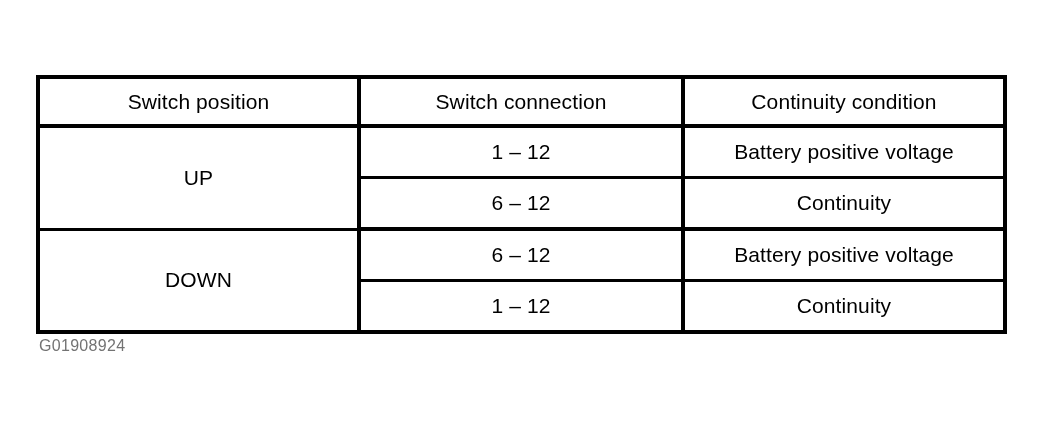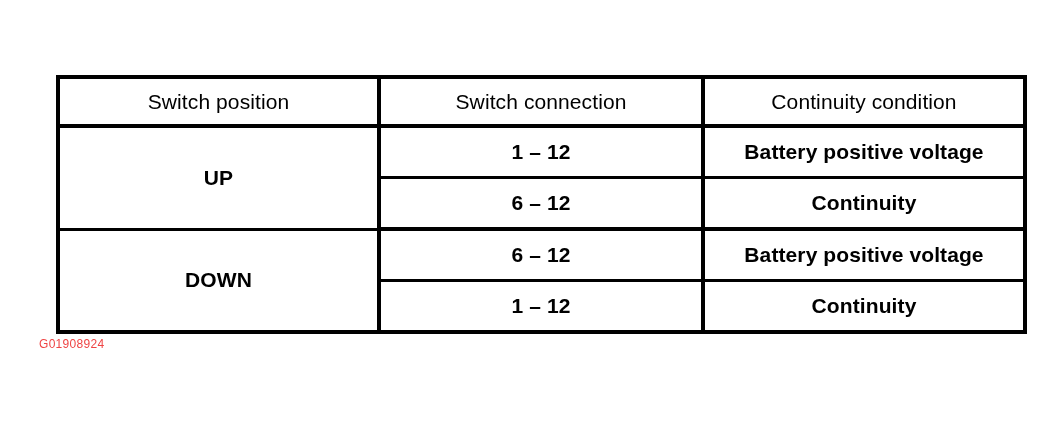--- a/index.html
+++ b/index.html
@@ -11,21 +11,21 @@
     width: 1044px;
     height: 435px;
     position: relative;
     font-family: "Liberation Sans", sans-serif;
     color: #000000;
     overflow: hidden;
   }
 
   #spec-table {
     position: absolute;
-    left: 56px;
+    left: 36px;
     top: 75px;
     width: 967px;
     height: 238px;
     border-collapse: collapse;
     table-layout: fixed;
     border: 4px solid #000;
   }
 
   #spec-table td {
     padding: 0;
@@ -50,44 +50,43 @@
   
   .header-row td {
     height: 45px;
     border-bottom: 4px solid #000;
     font-size: 21px;
   }
 
   
   .data-row td {
     height: 48px;
-    font-weight: bold;
   }
 
   
   .row-inner td {
     border-bottom: 3px solid #000;
   }
 
   
   .row-group-end td {
     border-bottom: 4px solid #000;
   }
 
   .merged-cell {
     font-size: 21px;
   }
 
   #caption {
     position: absolute;
     left: 39px;
     top: 337px;
-    font-size: 12px;
+    font-size: 16px;
     letter-spacing: 0.3px;
-    color: #ef4444;
+    color: #737373;
   }
 </style>
 </head>
 <body>
 
 <table id="spec-table">
   <colgroup>
     <col class="col-switch">
     <col class="col-tester">
     <col class="col-spec">

